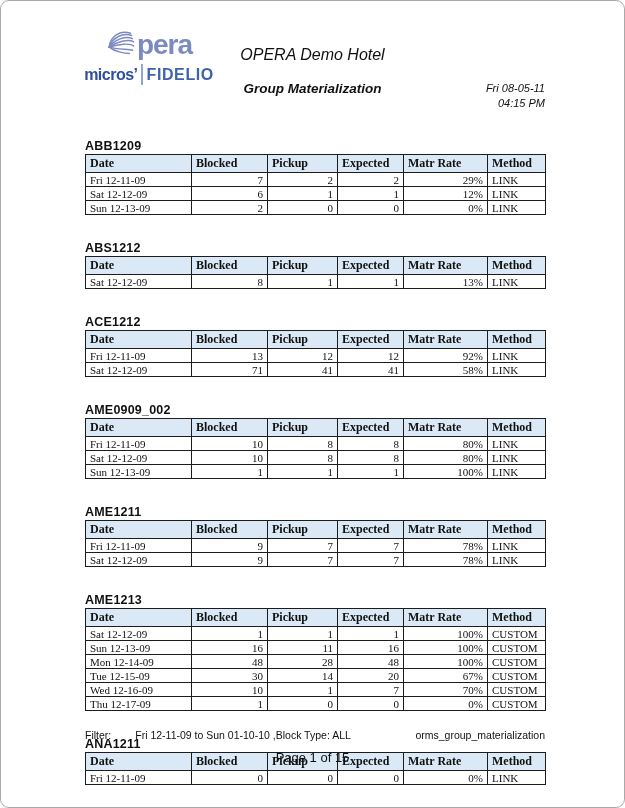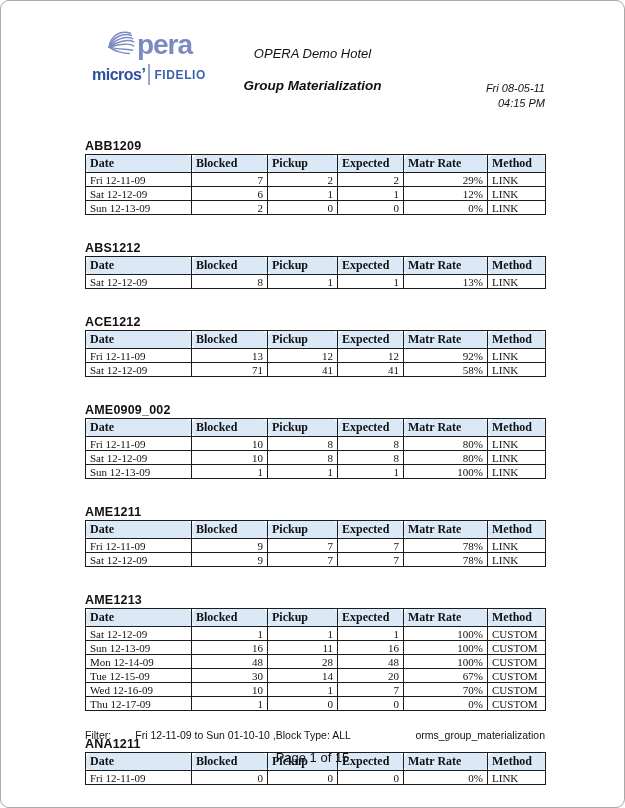--- a/index.html
+++ b/index.html
@@ -9,40 +9,40 @@
     font-family:"Liberation Sans", sans-serif; color:#111;
   }
 
   
   .logo-block { position:absolute; left:74px; top:28px; width:148px; text-align:center; }
   .opera-row { display:flex; align-items:center; justify-content:center; }
   .opera-text { font-size:28px; font-weight:600; color:#7b8ac0; letter-spacing:-1px; line-height:1; margin-left:-3px; }
   .micros-row { display:flex; align-items:center; justify-content:center; margin-top:3px; }
   .micros-text { font-size:16px; font-weight:bold; color:#2d4fa1; letter-spacing:-0.5px; line-height:1; }
   .logo-divider { width:2px; height:21px; background:#8fa8d8; margin:0 4px 0 3px; }
-  .fidelio-text { font-size:12px; font-weight:bold; color:#3d63ad; letter-spacing:0.6px; line-height:1; }
+  .fidelio-text { font-size:16px; font-weight:bold; color:#3d63ad; letter-spacing:0.6px; line-height:1; }
 
   .center-titles { position:absolute; left:0; right:0; top:45px; text-align:center; }
-  .hotel-name { font-style:italic; font-size:13px; }
+  .hotel-name { font-style:italic; font-size:16px; }
   .report-title { margin-top:17px; font-style:italic; font-weight:bold; font-size:13.5px; }
 
   .datetime { position:absolute; right:79px; top:32px; text-align:right; font-style:italic; font-size:11px; line-height:1.4;margin-top:48px; }
 
   
   main { position:absolute; top:138px; left:84px; width:460px; }
   .group { margin:0; }
   .group + .group { margin-top:26px; }
   .group-title { font-size:12.5px; font-weight:bold; margin:0 0 1px 0; letter-spacing:0.2px; }
 
   table.group-table { border-collapse:collapse; table-layout:fixed; width:460px; }
   .c1{width:106px}.c2{width:76px}.c3{width:70px}.c4{width:66px}.c5{width:84px}.c6{width:58px}
   table.group-table th, table.group-table td { border:1px solid #1c1c1c; overflow:hidden; white-space:nowrap; }
   table.group-table th {
     background:#dbe9f6; font-family:"Liberation Serif", serif; font-size:12px;
-    font-weight:bold; padding:1px 4px; height:13px; text-align:left;border-radius:6px;
+    font-weight:bold; padding:1px 4px; height:13px; text-align:left;
   }
   table.group-table td {
     font-family:"Liberation Serif", serif; font-size:11px; padding:0 4px; height:13px;
   }
   .a-right { text-align:right; }
   th.a-right { padding-right:5px;margin-left:8px; }
   td.a-right { padding-right:9px; }
   .a-method { text-align:left; padding-left:6px; }
 
   

